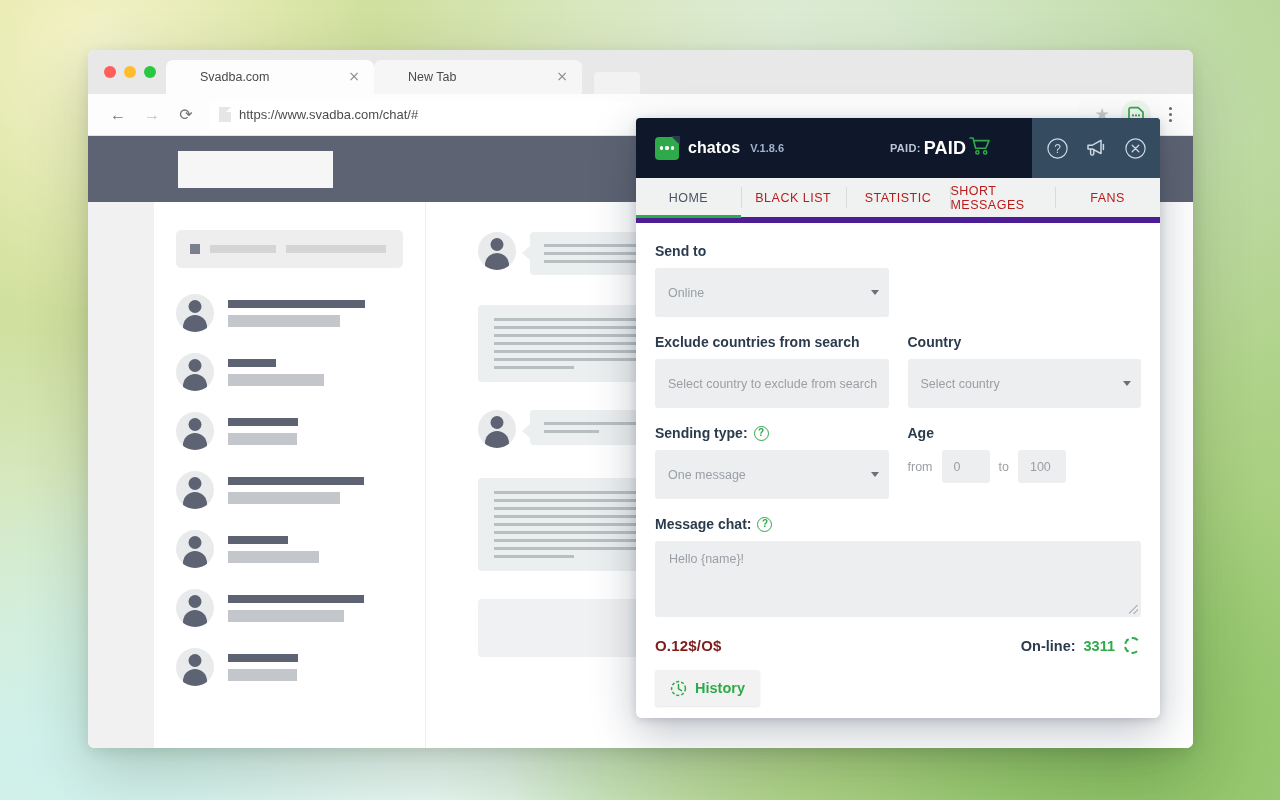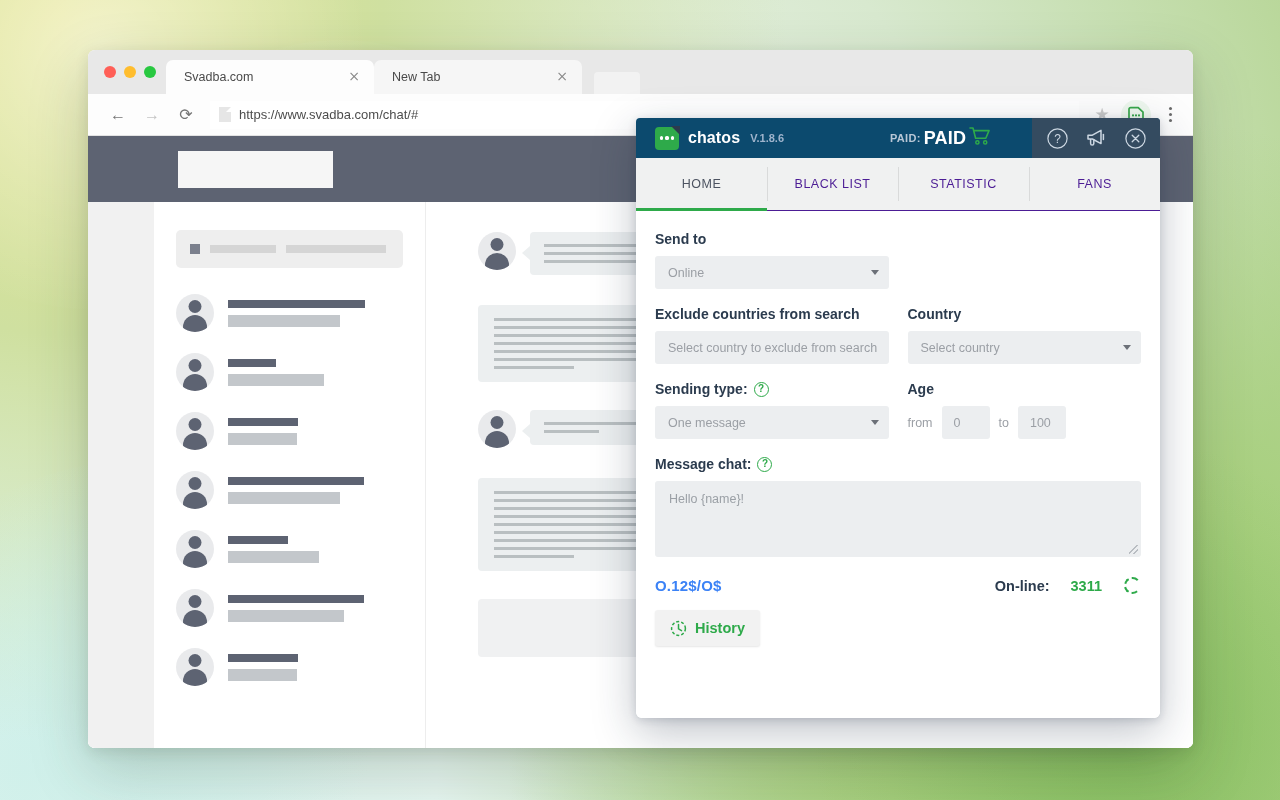--- a/index.html
+++ b/index.html
@@ -63,21 +63,21 @@
     height: 44px; padding: 0 10px 0 4px;
   }
   .dot { width: 12px; height: 12px; border-radius: 50%; }
   .dot.red { background: #ff5f57; }
   .dot.yellow { background: #ffbd2e; }
   .dot.green { background: #28c840; }
 
   .btab {
     height: 34px;
     display: flex; align-items: center;
-    padding: 0 12px 0 18px;
+    padding: 0 12px 0 34px;
     min-width: 208px;
     border-radius: 7px 7px 0 0;
     position: relative;
     font-size: 12.5px;
     color: #4a4a4a;
   }
   .btab.active { background: #fdfdfd; }
   .btab.inactive { background: #f6f6f6; }
   .btab .title { flex: 1; white-space: nowrap; overflow: hidden; }
   .btab .x {
@@ -217,21 +217,21 @@
     left: 636px; top: 118px;
     width: 524px; height: 600px;
     background: #fff;
     border-radius: 4px 4px 6px 6px;
     box-shadow: 0 14px 44px rgba(25,40,60,.28), 0 2px 8px rgba(25,40,60,.16);
     overflow: hidden;
     display: flex; flex-direction: column;
   }
 
   .pop-header {
-    height: 40px; background: #0c4a6e;
+    height: 60px; background: #0f172a;
     display: flex; align-items: center;
     position: relative; flex: none;
   }
   .brand { display: flex; align-items: center; gap: 9px; padding-left: 19px; }
   .logo-mark {
     width: 24px; height: 23px;
     background: #2eaa4a;
     border-radius: 4px;
     position: relative;
     display: flex; align-items: center; justify-content: center; gap: 2.5px;
@@ -254,27 +254,27 @@
 
   .hdr-actions {
     position: absolute; right: 0; top: 0; bottom: 0;
     width: 128px;
     background: #344b60;
     display: flex; align-items: center; justify-content: center; gap: 15px;
   }
   .hdr-ic { width: 24px; height: 24px; display: flex; align-items: center; justify-content: center; color: #ccd7e2; }
 
   .pop-tabs {
-    height: 53px; background: #f0f1f1; flex: none;
+    height: 45px; background: #f0f1f1; flex: none;
     display: flex; align-items: stretch;
-    border-bottom: 1px solid #4c1d95;
+    border-bottom: 6px solid #4c1d95;
   }
   .ptab {
     flex: 1; display: flex; align-items: center; justify-content: center;
-    font-size: 12.5px; color: #4c1d95; letter-spacing: .5px;
+    font-size: 12.5px; color: #b91c1c; letter-spacing: .5px;
     position: relative;
   }
   .ptab + .ptab::before {
     content: ""; position: absolute; left: 0; top: 9px; bottom: 9px;
     width: 1px; background: #d9dada;
   }
   .ptab.active { color: #4c5361; }
   .ptab.active::after {
     content: ""; position: absolute; left: 0; right: 0; bottom: -1px;
     height: 3px; background: #2eaa4a;
@@ -288,21 +288,21 @@
   }
   .qmark {
     width: 15px; height: 15px; border-radius: 50%;
     border: 1.4px solid #2eaa4a; color: #2eaa4a;
     font-size: 10px; font-weight: bold;
     display: flex; align-items: center; justify-content: center;
     line-height: 1;
   }
 
   .ffield {
-    height: 33px; background: #eceef0; border-radius: 3px;
+    height: 49px; background: #eceef0; border-radius: 3px;
     display: flex; align-items: center;
     padding: 0 10px 0 13px;
     font-size: 12.5px; color: #9b9fa5;
     overflow: hidden; white-space: nowrap;
   }
   .ffield .val { flex: 1; overflow: hidden; }
   .caret {
     width: 0; height: 0; flex: none;
     border-left: 4.5px solid transparent;
     border-right: 4.5px solid transparent;
@@ -331,22 +331,22 @@
     position: absolute; right: 3px; bottom: 3px; width: 9px; height: 9px;
     background:
       linear-gradient(135deg, transparent 0 42%, #b9bdc2 42% 52%, transparent 52% 68%),
       linear-gradient(135deg, transparent 0 68%, #b9bdc2 68% 80%, transparent 80%);
   }
 
   .price-row {
     display: flex; align-items: center; justify-content: space-between;
     margin-top: 20px;
   }
-  .price { font-size: 15px; font-weight: bold; color: #3b82f6; letter-spacing: .2px; }
-  .online { display: flex; align-items: center; gap: 21px; }
+  .price { font-size: 15px; font-weight: bold; color: #7f1d1d; letter-spacing: .2px; }
+  .online { display: flex; align-items: center; gap: 8px; }
   .online-lbl { font-size: 14.5px; font-weight: bold; color: #2b3b4e; }
   .online-num { font-size: 14.5px; font-weight: bold; color: #2eaa4a; }
   .spinner {
     width: 17px; height: 17px; border-radius: 50%;
     border: 2px dashed #2eaa4a;
     border-right-color: transparent;
     margin-left: 1px;
   }
 
   .btn-row { display: flex; align-items: center; gap: 12px; margin-top: 16px; }
@@ -581,20 +581,21 @@
             <path d="M8.2 8.2l6.6 6.6M14.8 8.2l-6.6 6.6" stroke="#ccd7e2" stroke-width="1.3" stroke-linecap="round"></path>
           </svg>
         </span>
       </div>
     </div>
 
     <div class="pop-tabs">
       <div class="ptab active">HOME</div>
       <div class="ptab">BLACK LIST</div>
       <div class="ptab">STATISTIC</div>
+      <div class="ptab">SHORT MESSAGES</div>
       <div class="ptab">FANS</div>
     </div>
 
     <div class="pop-body">
 
       <div class="block">
         <div class="flabel">Send to</div>
         <div class="row2">
           <div class="col">
             <div class="ffield">

